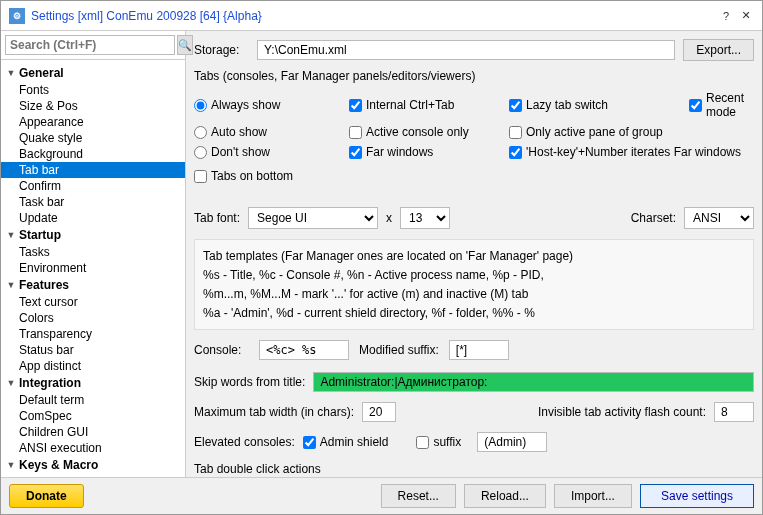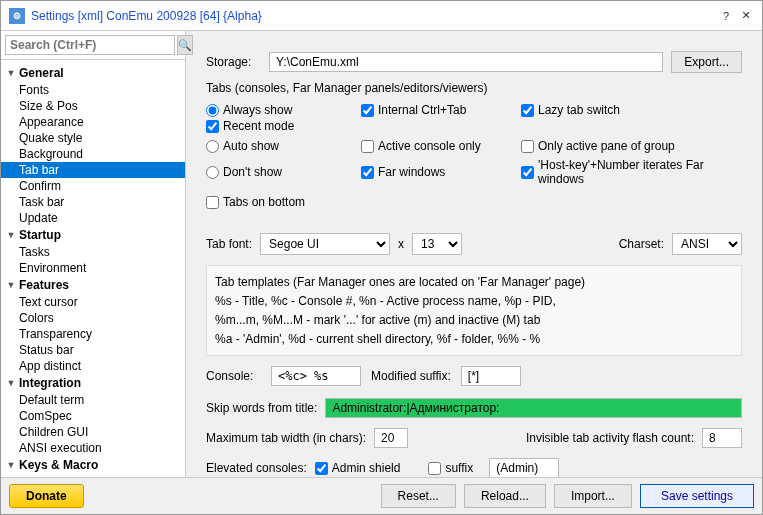--- a/index.html
+++ b/index.html
@@ -23,21 +23,21 @@
     
     .tree { flex: 1; overflow-y: auto; padding: 4px 0; }
     .tree-item { padding: 1px 4px 1px 0; cursor: pointer; white-space: nowrap; display: flex; align-items: center; }
     .tree-item.selected { background: #0078d7; color: white; }
     .tree-item.selected .tree-label { color: white; }
     .tree-section { font-weight: bold; padding: 2px 4px; display: flex; align-items: center; cursor: pointer; }
     .tree-expand { width: 12px; display: inline-block; text-align: center; font-size: 9px; color: #555; }
     .tree-label { padding-left: 2px; }
     .indent1 { padding-left: 16px; }
     
-    .right-panel { flex: 1; padding: 20px; display: flex; flex-direction: column; gap: 6px; overflow-y: auto; }
+    .right-panel { flex: 1; padding: 8px; display: flex; flex-direction: column; gap: 6px; overflow-y: auto; }
     
     .storage-row { display: flex; align-items: center; gap: 8px; }
     .storage-label { font-size: 12px; min-width: 55px; }
     .storage-input { flex: 1; border: 1px solid #bbb; padding: 2px 6px; font-size: 12px; background: white; }
     .export-btn { padding: 3px 12px; border: 1px solid #bbb; background: #e8e8e8; cursor: pointer; font-size: 12px; white-space: nowrap; }
     
     .section-header { font-size: 12px; color: #000; margin-top: 2px; }
     .option-item { display: flex; align-items: center; gap: 4px; padding: 1px 0; }
     .option-item label { font-size: 12px; cursor: pointer; }
     input[type=radio], input[type=checkbox] { margin: 0; cursor: pointer; }
@@ -286,21 +286,21 @@
         <span class="charset-label">Charset:</span>
         <select class="charset-select">
           <option>ANSI</option>
         </select>
       </div>
 
       <div class="template-section">
         <p>Tab templates (Far Manager ones are located on 'Far Manager' page)</p>
         <p>%s - Title, %c - Console #, %n - Active process name, %p - PID,</p>
         <p>%m...m, %M...M - mark '...' for active (m) and inactive (M) tab</p>
-        <p>%a - 'Admin', %d - current shell directory, %f - folder, %% - %</p>
+        <p>%a - 'Admin', %d - current shield directory, %f - folder, %% - %</p>
       </div>
 
       <div class="console-row">
         <span class="console-label">Console:</span>
         <input class="console-input" type="text" value="&lt;%c&gt; %s" style="">
         <span class="modified-label">Modified suffix:</span>
         <input class="modified-input" type="text" value="[*]" style="">
       </div>
 
       <div class="skip-row">

